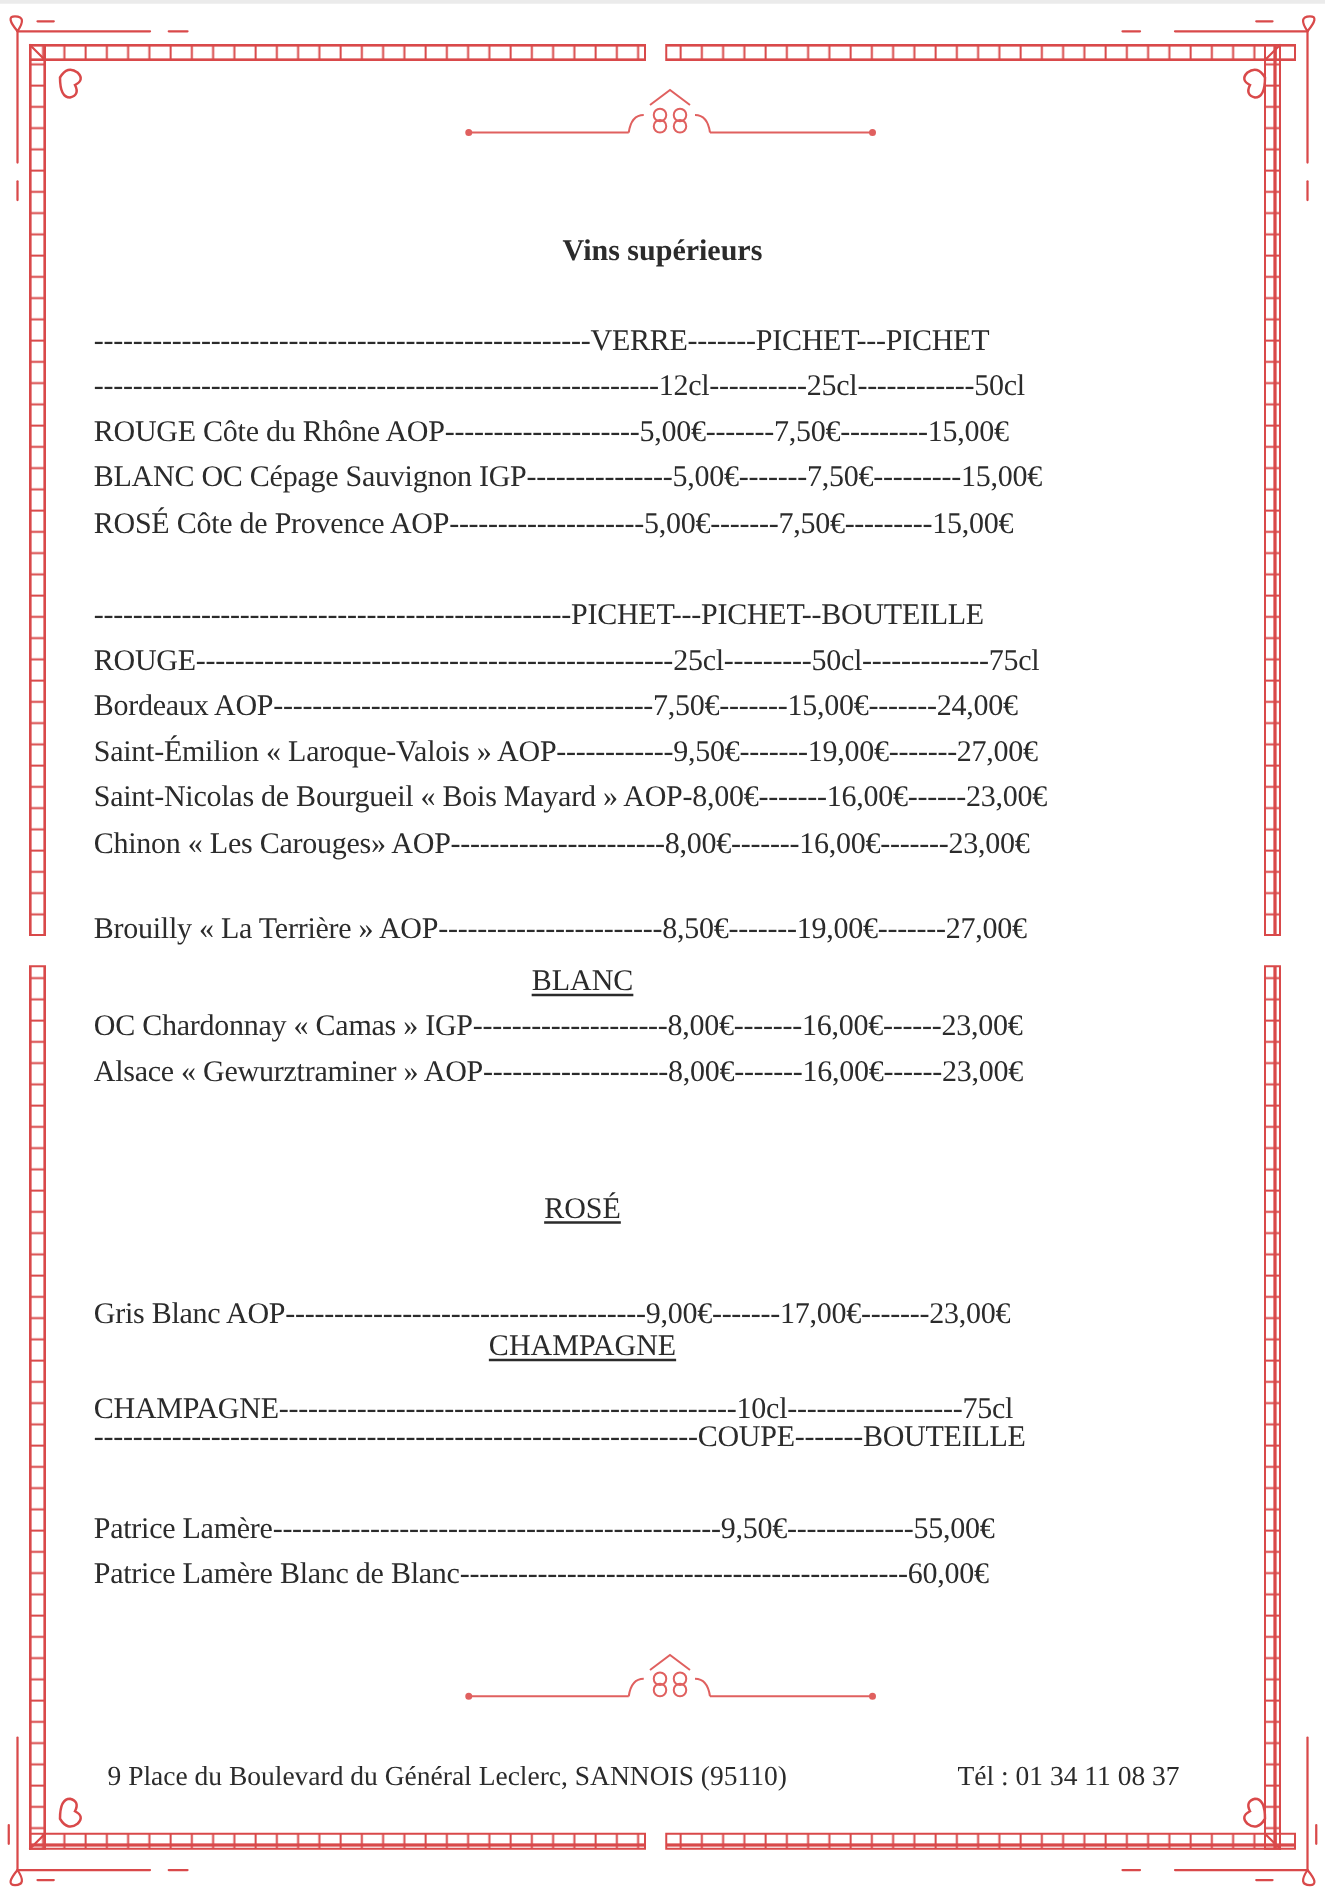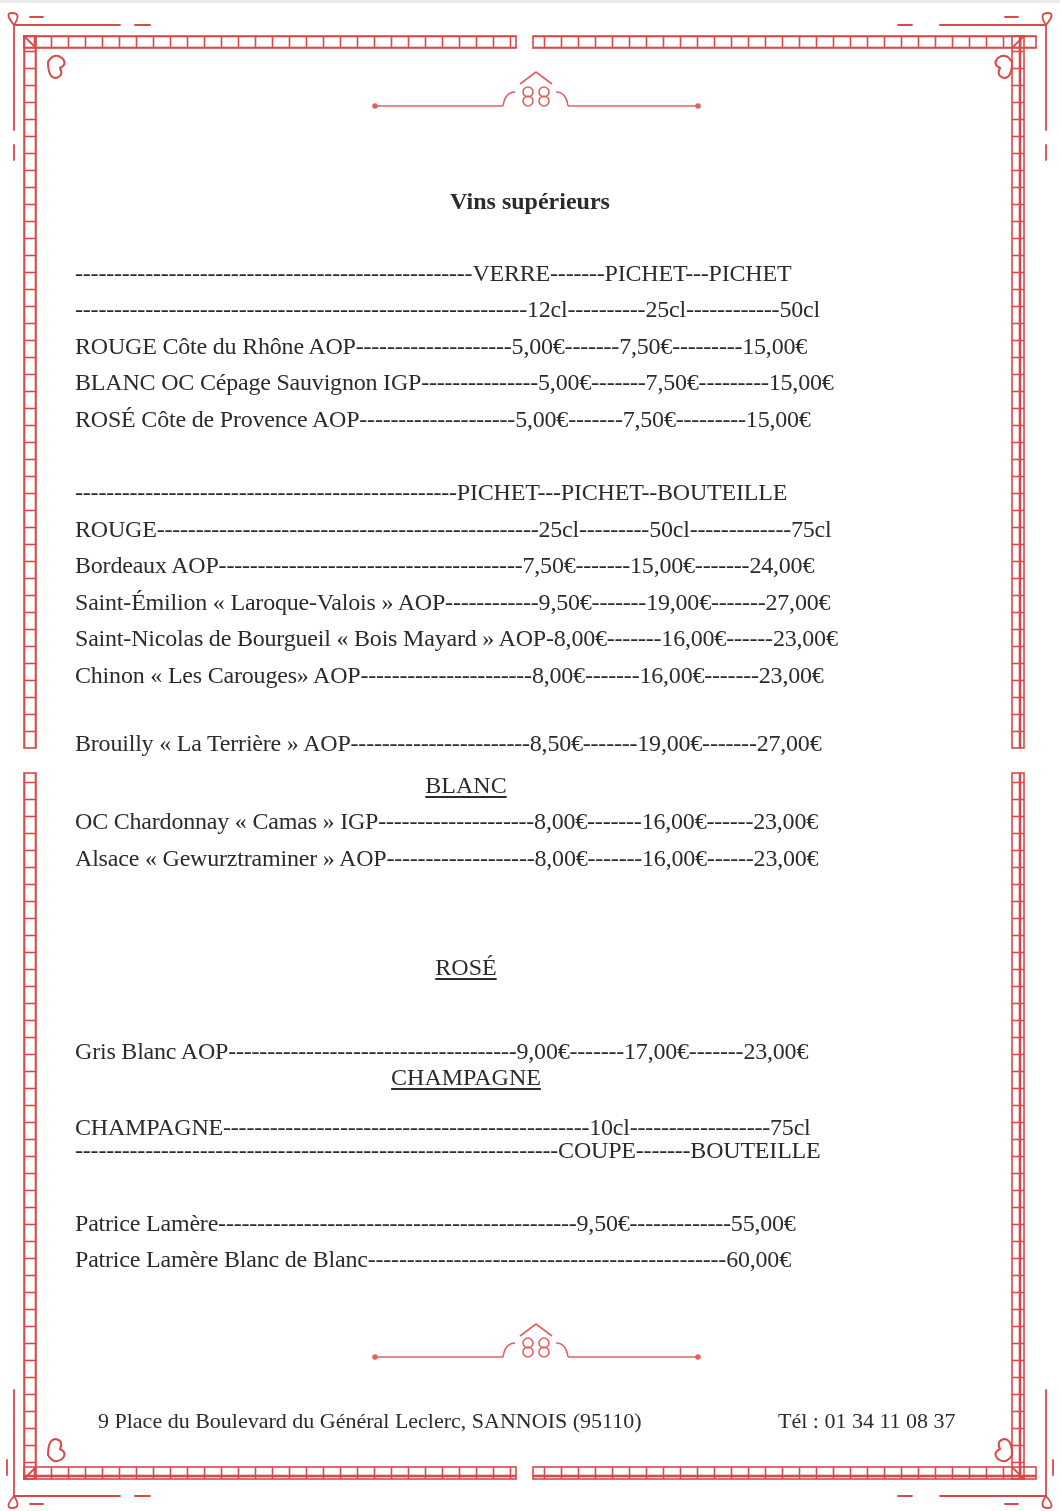--- a/index.html
+++ b/index.html
@@ -5,21 +5,21 @@
   * { box-sizing: border-box; margin: 0; padding: 0; }
   html, body { width: 1060px; height: 1511px; background: #ffffff; overflow: hidden; }
   body { position: relative; font-family: "Liberation Serif", "DejaVu Serif", serif; color: #2b2b2b; }
   .topstrip { position: absolute; left: 0; top: 0; width: 1060px; height: 3px; background: #ebebeb; }
   svg.frame { position: absolute; left: 0; top: 0; }
   .line { position: absolute; left: 75px; white-space: nowrap; font-size: 24px; line-height: 30px; letter-spacing: -0.2px; }
   .title { position: absolute; width: 1060px; text-align: center; font-size: 24px; line-height: 30px; font-weight: bold; }
   .section { position: absolute; width: 932px; text-align: center; font-size: 24px; line-height: 30px; }
   .section span { text-decoration: underline; text-underline-offset: 3px; }
   .b { font-weight: normal; }
-  .footer { position: absolute; top: 1406px; font-size: 22px; line-height: 30px; white-space: nowrap; margin-left: 12px; }
+  .footer { position: absolute; top: 1406px; font-size: 22px; line-height: 30px; white-space: nowrap; }
 </style>
 </head>
 <body>
 
 <div class="topstrip"></div>
 
 <svg class="frame" width="1060" height="1511" viewBox="0 0 1060 1511">
   <defs>
     <pattern id="cellsH" x="0" y="0" width="17" height="12" patternUnits="userSpaceOnUse">
       <rect x="0.5" y="0.5" width="17" height="11" fill="none" stroke="#d9494a" stroke-width="1.6"></rect>

